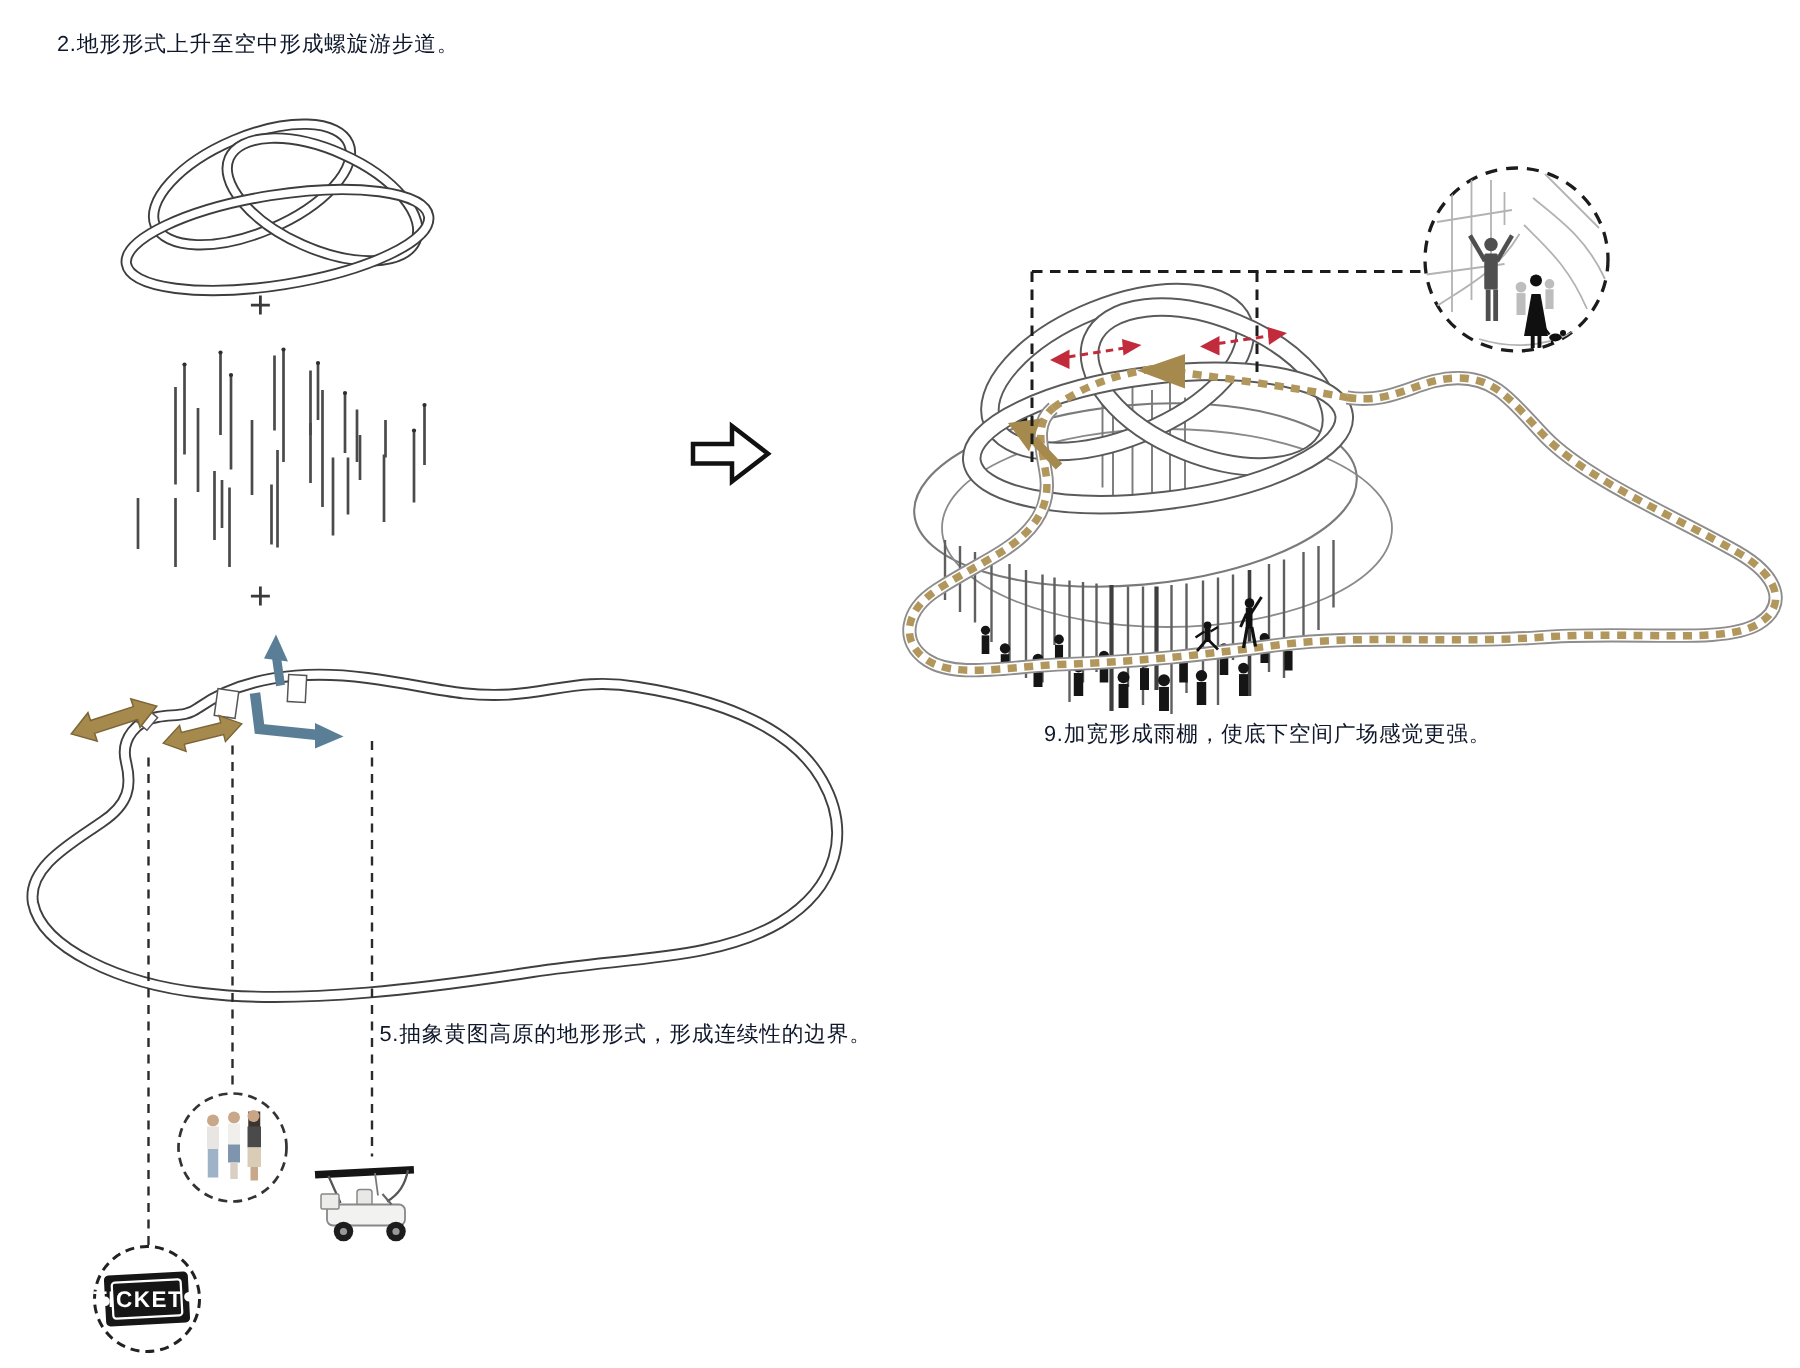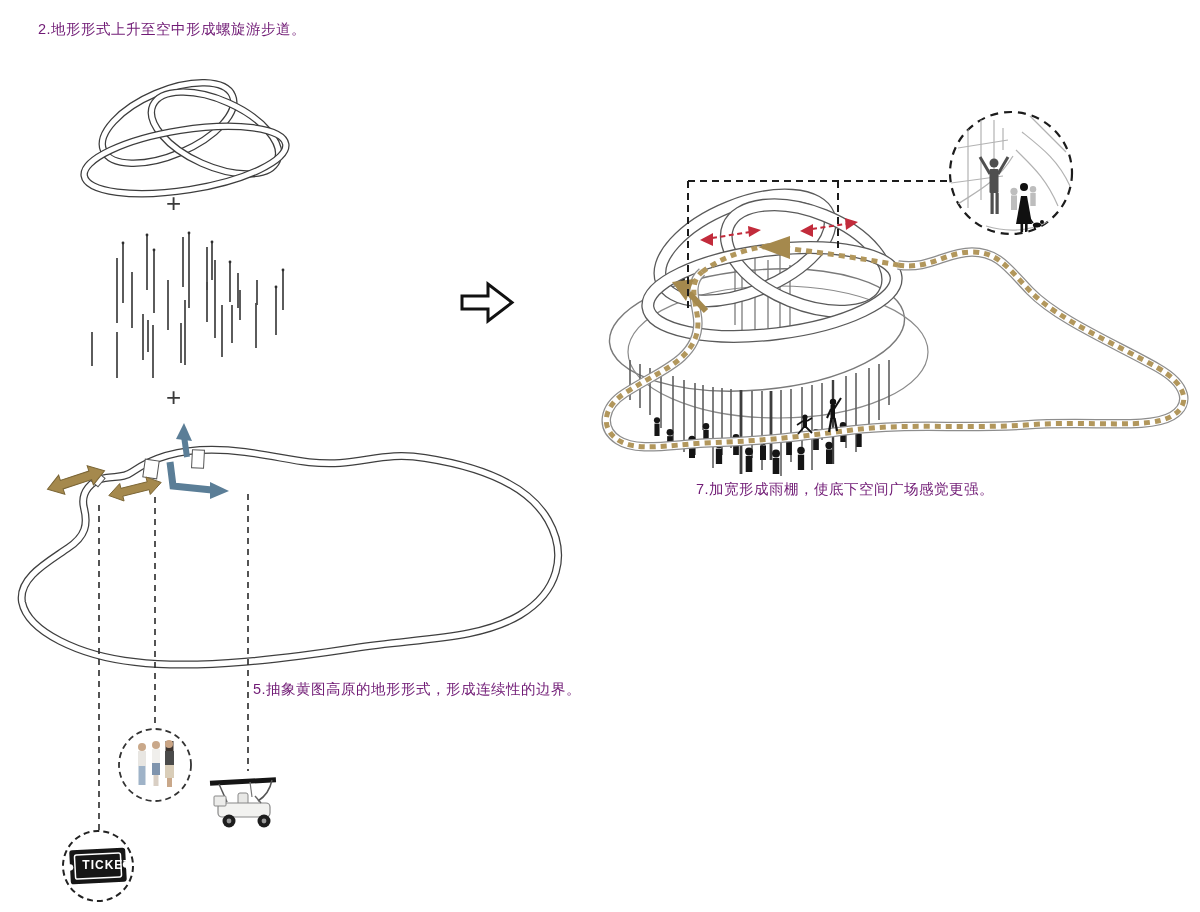--- a/index.html
+++ b/index.html
@@ -1,22 +1,22 @@
 <!DOCTYPE html>
 <html><head>
 <meta charset="utf-8">
 <style>
   html,body{margin:0;padding:0;background:#fff;}
   .canvas{position:relative;width:1200px;height:912px;background:#fff;overflow:hidden;
           font-family:"Liberation Sans",sans-serif;color:#1e1e1e;}
   .canvas svg.layer{position:absolute;left:0;top:0;}
-  .caption{position:absolute;font-size:14.5px;letter-spacing:0.5px;color:#701a75;white-space:nowrap;}
+  .caption{position:absolute;font-size:14.5px;letter-spacing:0.5px;color:#0f172a;white-space:nowrap;}
   .plus{position:absolute;font-size:26px;font-weight:300;color:#3a3a3a;line-height:1;}
-  .ticket-label{position:absolute;left:80px;top:858px;width:54px;text-align:center;
-                color:#fff;font-size:12px;font-weight:bold;letter-spacing:1px;}
+  .ticket-label{position:absolute;left:62px;top:858px;width:54px;text-align:center;
+                color:#fff;font-size:15px;font-weight:bold;letter-spacing:1px;}
 </style>
 </head>
 <body>
 
 <div class="canvas">
 
 <svg class="layer" width="1200" height="912" viewBox="0 0 1200 912">
   <defs>
     <g id="pp">
           <circle cx="0" cy="-9.3" r="1.8"></circle>
@@ -330,16 +330,16 @@
       <circle cx="70" cy="866" r="3.2" fill="#fff"></circle>
       <circle cx="126" cy="866" r="3.2" fill="#fff"></circle>
     </g>
   </g>
 </svg>
 
 <div class="caption" style="left:38px;top:20px;">2.地形形式上升至空中形成螺旋游步道。</div>
 <div class="plus" style="left:166px;top:190px;">+</div>
 <div class="plus" style="left:166px;top:384px;">+</div>
 <div class="caption" style="left:253px;top:680px;">5.抽象黄图高原的地形形式，形成连续性的边界。</div>
-<div class="caption" style="left:696px;top:480px;">7.加宽形成雨棚，使底下空间广场感觉更强。</div>
+<div class="caption" style="left:696px;top:480px;">9.加宽形成雨棚，使底下空间广场感觉更强。</div>
 <div class="ticket-label">TICKET</div>
 
 </div>
 
 </body></html>

